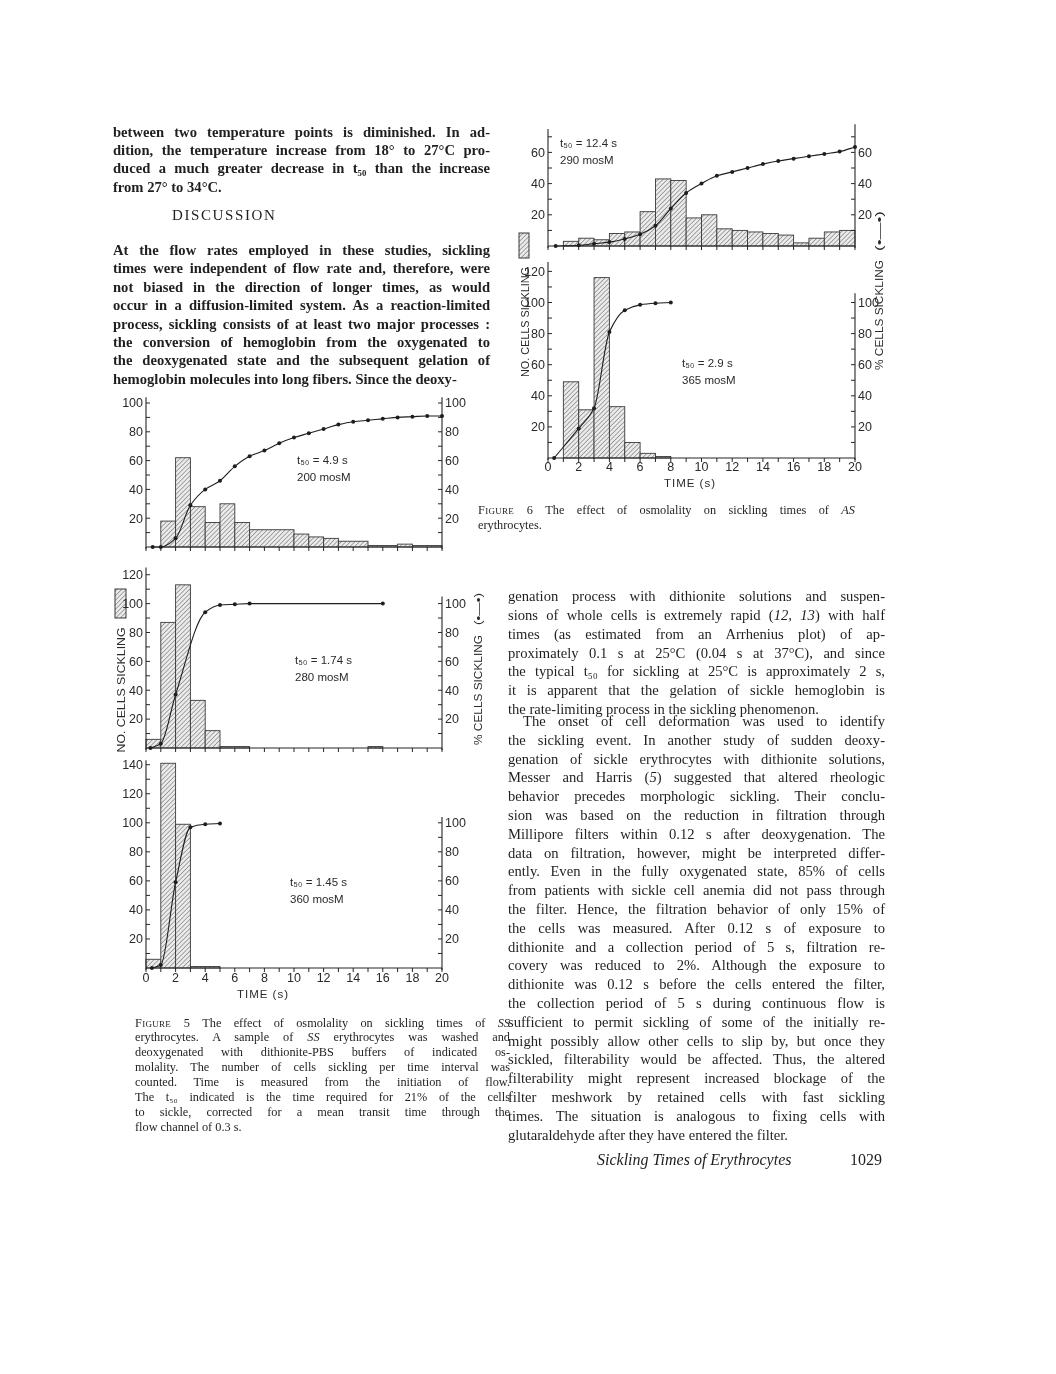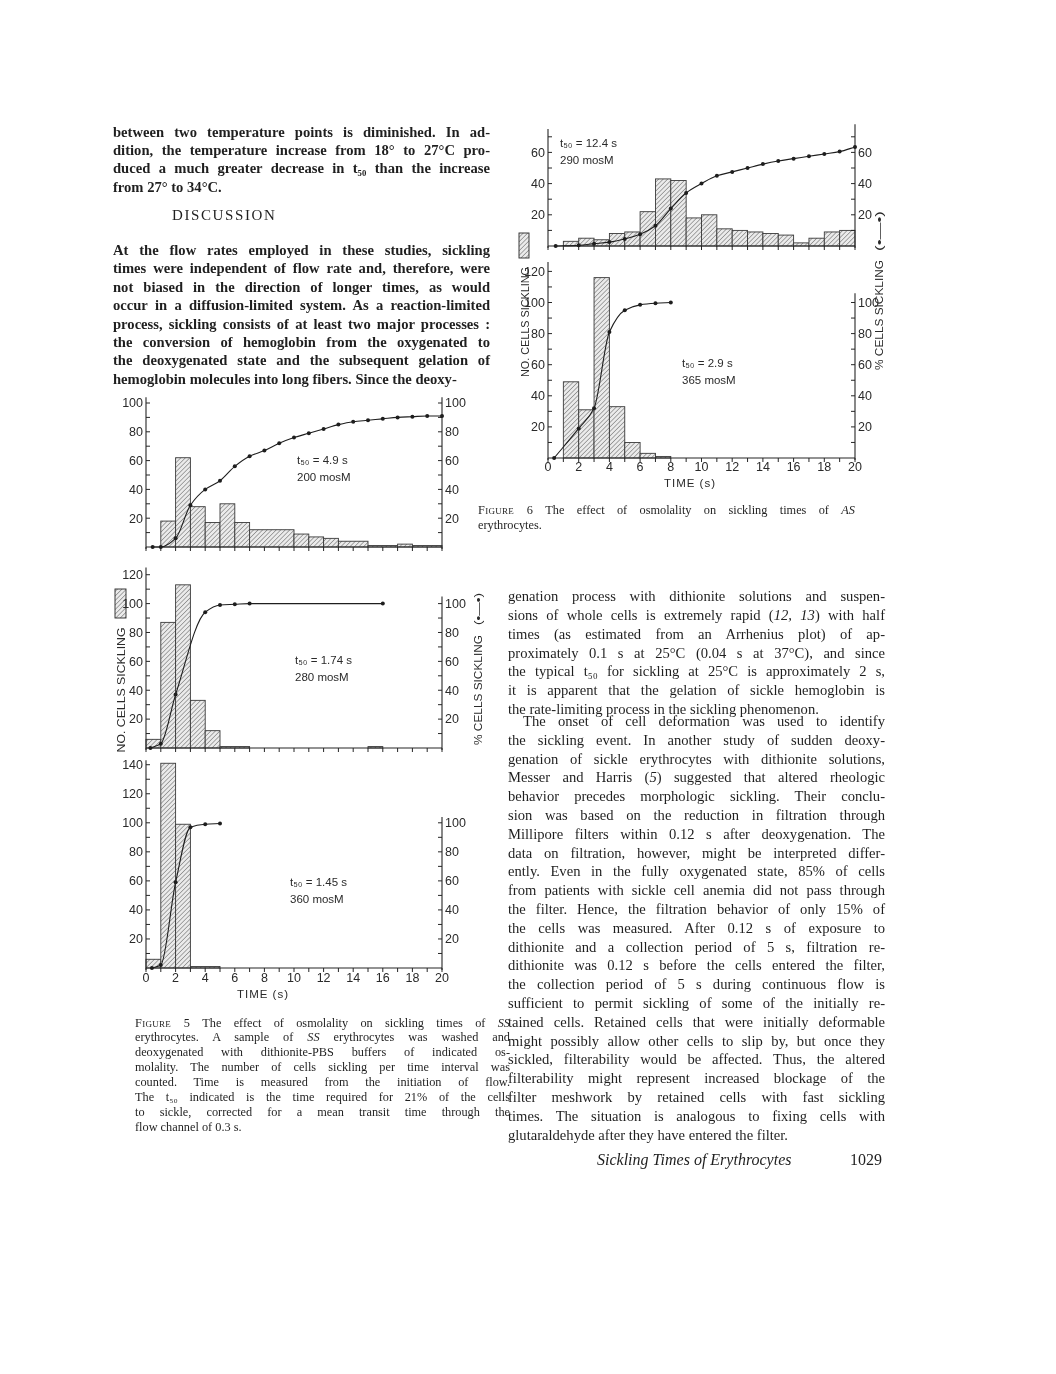--- a/index.html
+++ b/index.html
@@ -558,24 +558,24 @@
     <div class="line"><span>Messer and Harris (</span><span class="em">5</span><span>) suggested that altered rheologic</span></div>
     <div class="line"><span>behavior precedes morphologic sickling. Their conclu-</span></div>
     <div class="line"><span>sion was based on the reduction in filtration through</span></div>
     <div class="line"><span>Millipore filters within 0.12 s after deoxygenation. The</span></div>
     <div class="line"><span>data on filtration, however, might be interpreted differ-</span></div>
     <div class="line"><span>ently. Even in the fully oxygenated state, 85% of cells</span></div>
     <div class="line"><span>from patients with sickle cell anemia did not pass through</span></div>
     <div class="line"><span>the filter. Hence, the filtration behavior of only 15% of</span></div>
     <div class="line"><span>the cells was measured. After 0.12 s of exposure to</span></div>
     <div class="line"><span>dithionite and a collection period of 5 s, filtration re-</span></div>
+    <div class="line"><span>covery was reduced to 2%. Although the exposure to</span></div>
     <div class="line"><span>dithionite was 0.12 s before the cells entered the filter,</span></div>
     <div class="line"><span>the collection period of 5 s during continuous flow is</span></div>
     <div class="line"><span>sufficient to permit sickling of some of the initially re-</span></div>
-    <div class="line"><span>tained cells. Retained cells that were initially deformable</span></div>
     <div class="line"><span>might possibly allow other cells to slip by, but once they</span></div>
     <div class="line"><span>sickled, filterability would be affected. Thus, the altered</span></div>
     <div class="line"><span>filterability might represent increased blockage of the</span></div>
     <div class="line"><span>filter meshwork by retained cells with fast sickling</span></div>
     <div class="line"><span>times. The situation is analogous to fixing cells with</span></div>
     <div class="line last"><span>glutaraldehyde after they have entered the filter.</span></div>
   </div>
 
 <div class="footer-title">Sickling Times of Erythrocytes</div>
 <div class="footer-page">1029</div>

